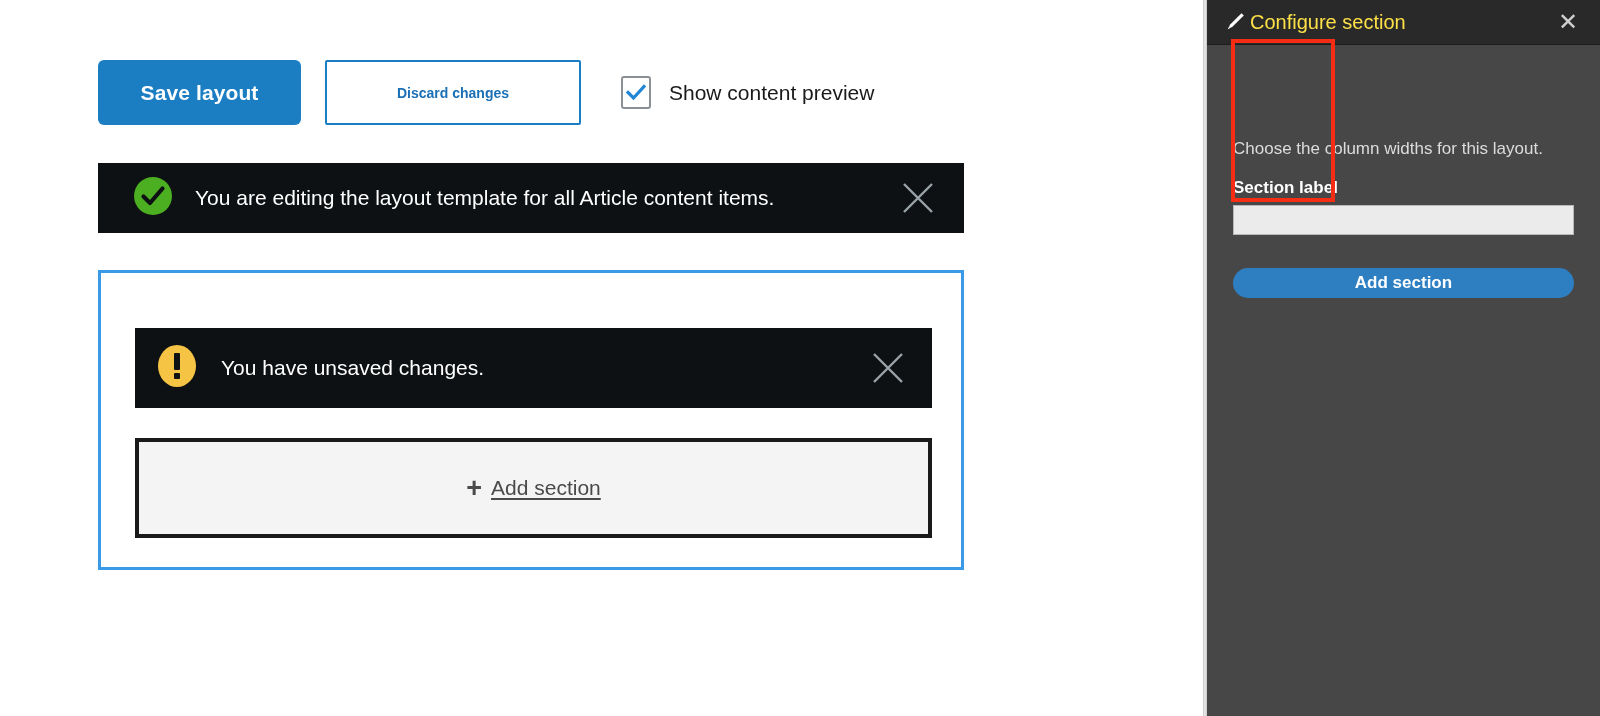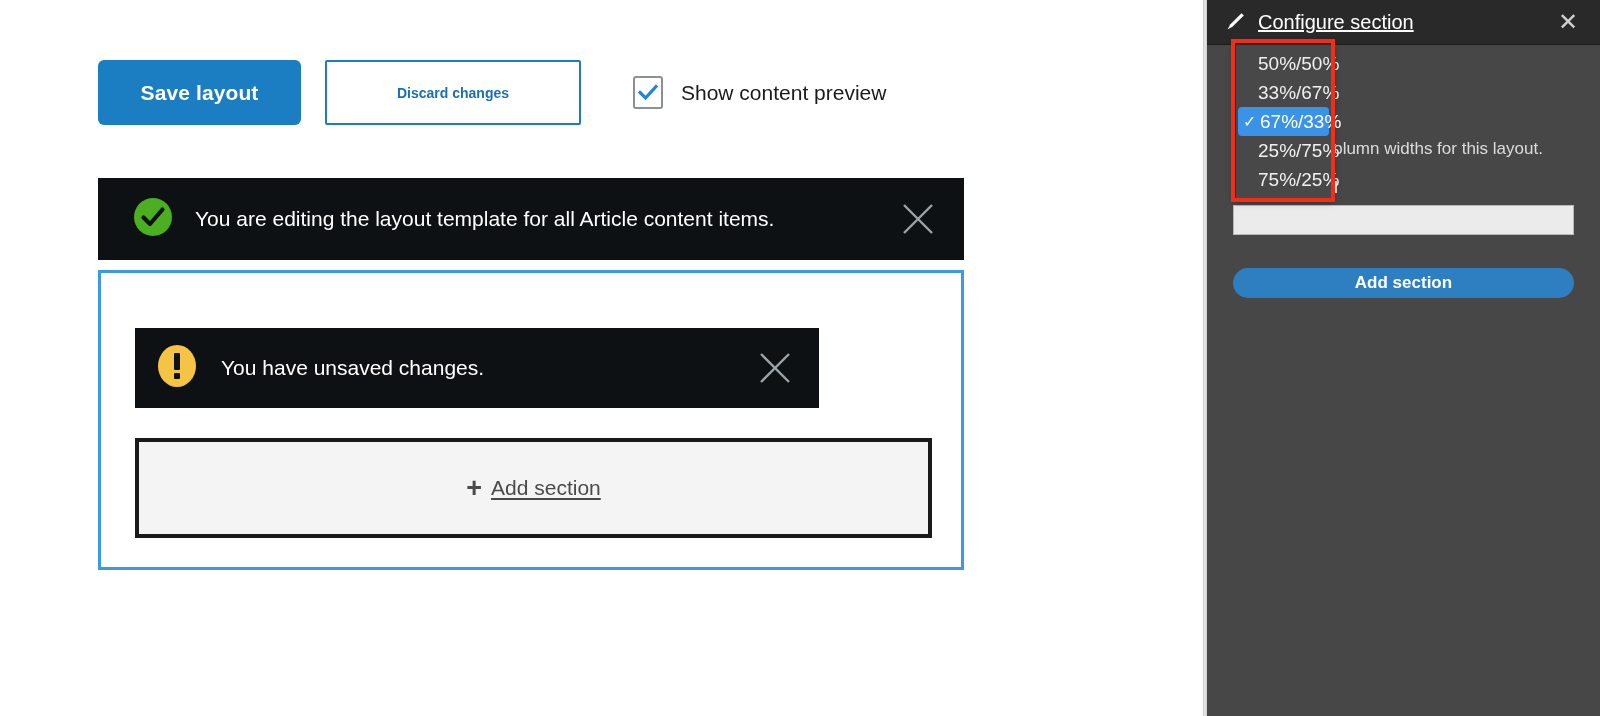--- a/index.html
+++ b/index.html
@@ -62,21 +62,21 @@
     font-size: 14px;
     font-weight: bold;
     font-family: "Liberation Sans", sans-serif;
     cursor: pointer;
     border-radius: 2px;
   }
 
   .checkbox-wrap {
     display: flex;
     align-items: center;
-    margin-left: 52px;
+    margin-left: 40px;
     cursor: pointer;
   }
 
   .checkbox-box {
     width: 30px;
     height: 33px;
     border: 2px solid #8b9094;
     border-radius: 3px;
     background: #ffffff;
     display: flex;
@@ -93,23 +93,23 @@
   
   .msg-bar {
     position: absolute;
     background: #0e1113;
     display: flex;
     align-items: center;
   }
 
   #status-message {
     left: 98px;
-    top: 178px;
+    top: 163px;
     width: 866px;
-    height: 82px;
+    height: 70px;
   }
 
   .msg-icon {
     margin-left: 36px;
     flex: none;
   }
 
   .msg-text {
     margin-left: 23px;
     color: #ffffff;
@@ -131,21 +131,21 @@
     top: 270px;
     width: 866px;
     height: 300px;
     border: 3px solid #3b9ae8;
     background: #ffffff;
   }
 
   #unsaved-message {
     left: 34px;
     top: 55px;
-    width: 684px;
+    width: 797px;
     height: 80px;
   }
 
   #unsaved-message .msg-icon { margin-left: 23px; }
   #unsaved-message .msg-text { margin-left: 25px; font-size: 21px; }
   #unsaved-message .msg-close { margin-right: 26px; }
 
   #add-section-dropzone {
     position: absolute;
     left: 34px;
@@ -225,25 +225,24 @@
     border-bottom: 1px solid #1c1c1c;
   }
 
   .tray-header .pencil {
     margin-left: 17px;
     line-height: 0;
     flex: none;
   }
 
   .tray-title {
-    margin-left: 12px;
-    color: #ffffff;
+    margin-left: 4px;
+    color: #fde047;
     font-size: 20px;
     flex: 1 1 auto;
-    text-decoration: underline;
   }
 
   .tray-close {
     margin-right: 22px;
     color: #cfcfcf;
     font-size: 24px;
     line-height: 1;
     cursor: pointer;
     flex: none;
     font-weight: 500;
@@ -436,34 +435,16 @@
         <div class="tray-field-label">Section label</div>
 
         <input class="tray-input" type="text" placeholder="" style="">
 
         <button class="tray-add-btn">Add section</button>
       </div>
 
     </div>
   </div>
 
-  <div id="width-dropdown-popup">
-    <div class="dd-option">
-      <span>50%/50%</span>
-    </div>
-    <div class="dd-option">
-      <span>33%/67%</span>
-    </div>
-    <div class="dd-option selected">
-      <span class="dd-check">✓</span>
-      <span>67%/33%</span>
-    </div>
-    <div class="dd-option">
-      <span>25%/75%</span>
-    </div>
-    <div class="dd-option">
-      <span>75%/25%</span>
-    </div>
-  </div>
 
   <div id="annotation-highlight"></div>
 
 </div>
 
 </body></html>

